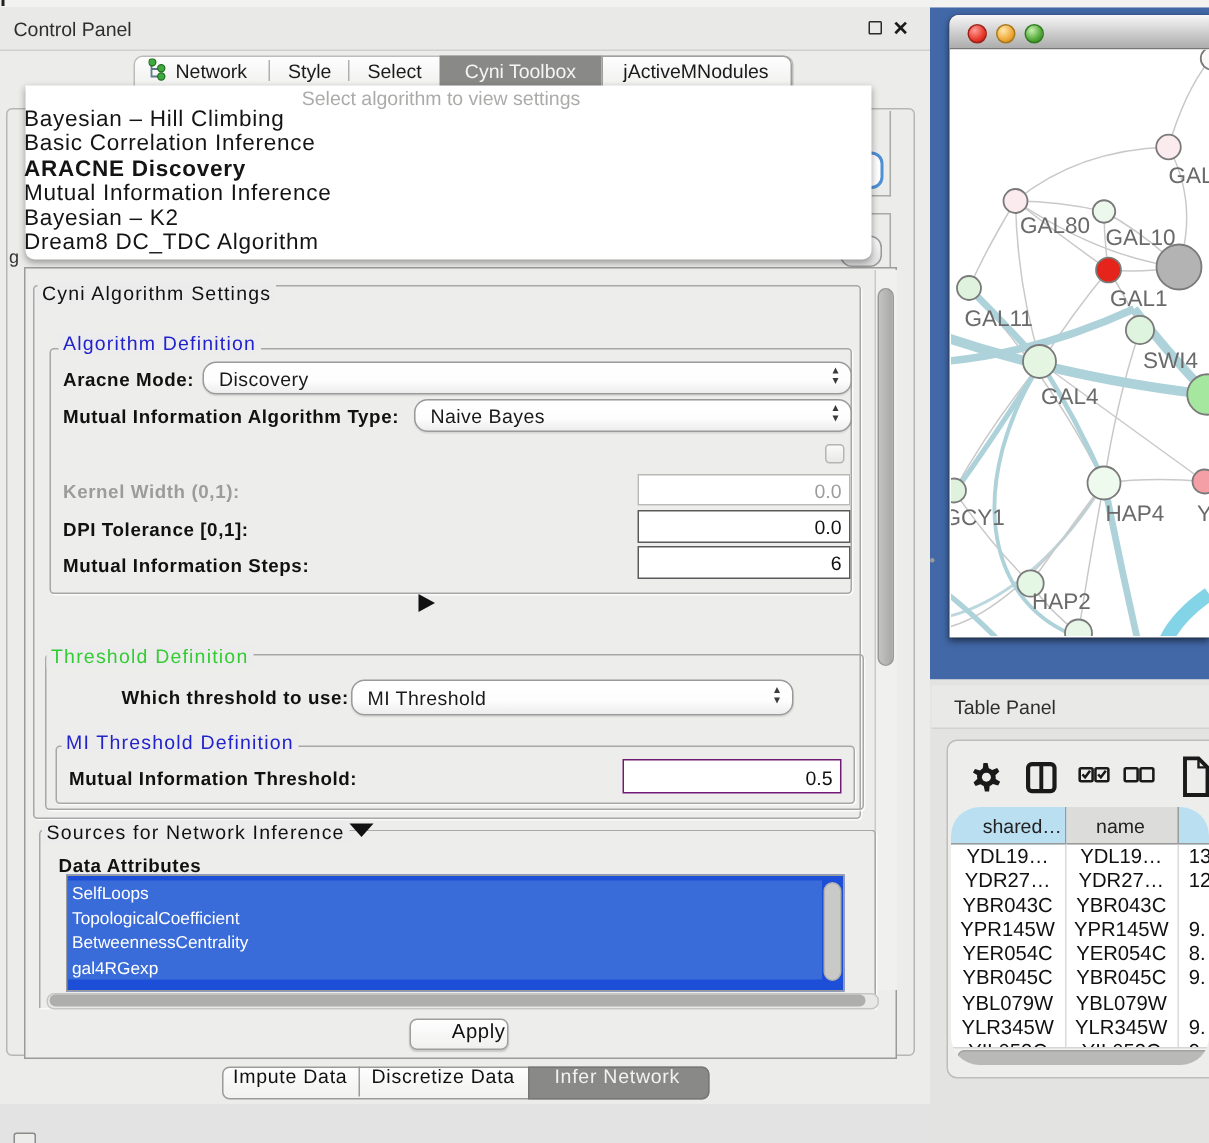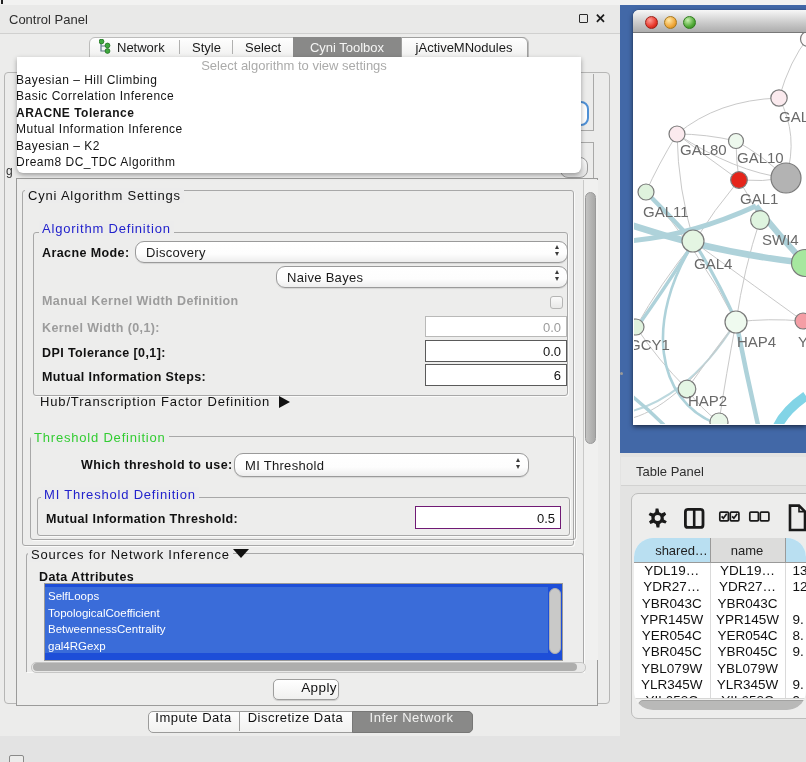--- a/index.html
+++ b/index.html
@@ -47,47 +47,46 @@
 
     <div class="lbl" style="position:absolute;left:42px;top:241px;">Aracne Mode:</div>
     <div class="combo" style="left:135px;top:236px;width:431px;height:20px;">
       <div class="ctext">Discovery</div>
       <div class="updn" style="top:3px;">
           <div class="u"></div>
           <div class="d"></div>
         </div>
     </div>
 
+    <div class="lbl" style="position:absolute;left:42px;top:266px;">Mutual Information Algorithm Type:</div>
     <div class="combo" style="left:276px;top:261px;width:290px;height:20px;">
       <div class="ctext">Naive Bayes</div>
       <div class="updn" style="top:3px;">
           <div class="u"></div>
           <div class="d"></div>
         </div>
     </div>
 
-    <div class="lbl dis" style="position:absolute;left:42px;top:289px;">Manual Kernel Width Definition</div>
     <div class="abs" style="left:550px;top:291px;width:11px;height:11px;border:1px solid #b5b5b4;border-radius:3px;background:linear-gradient(#fafafa,#e8e8e7);"></div>
 
     <div class="lbl dis" style="position:absolute;left:42px;top:316px;">Kernel Width (0,1):</div>
     <div class="inp" style="left:425px;top:311px;width:140px;height:19px;border:1px solid #b9b9b8;">
         <span style="color:#9c9c9c;">0.0</span>
       </div>
 
     <div class="lbl" style="position:absolute;left:42px;top:341px;">DPI Tolerance [0,1]:</div>
     <div class="inp" style="left:425px;top:335px;width:140px;height:20px;border:1px solid #5a5a5a;">
         <span style="color:#111;">0.0</span>
       </div>
 
     <div class="lbl" style="position:absolute;left:42px;top:365px;">Mutual Information Steps:</div>
     <div class="inp" style="left:425px;top:359px;width:140px;height:20px;border:1px solid #5a5a5a;">
         <span style="color:#111;">6</span>
       </div>
 
-    <div class="abs" style="left:40px;top:389px;font-size:13px;letter-spacing:0.85px;color:#111;white-space:nowrap;">Hub/Transcription Factor Definition</div>
     <div class="abs" style="left:279px;top:391px;width:0;height:0;border-top:6.5px solid transparent;border-bottom:6.5px solid transparent;border-left:11px solid #111;"></div>
 
     <div class="gbox" style="left:30px;top:431px;width:544px;height:102px;"></div>
     <div class="gtitle" style="left:31px;top:425px;color:#33cc33;">Threshold Definition</div>
 
     <div class="lbl" style="position:absolute;left:81px;top:453px;">Which threshold to use:</div>
     <div class="combo" style="left:234px;top:448px;width:293px;height:22px;">
       <div class="ctext" style="top:4px;">MI Threshold</div>
       <div class="updn" style="top:4px;">
           <div class="u"></div>
@@ -150,21 +149,21 @@
   <div class="abs" style="left:560px;top:157px;width:26px;height:19px;border:1px solid #9a9a9a;border-radius:8px;background:linear-gradient(#fcfcfc,#dedede);"></div>
   <div class="abs" style="left:581px;top:130px;width:13px;height:1px;background:#a9a9a8;"></div>
   <div class="abs" style="left:581px;top:142px;width:13px;height:1px;background:#a9a9a8;"></div>
   <div class="abs" style="left:593px;top:74px;width:1px;height:57px;background:#a9a9a8;"></div>
   <div class="abs" style="left:593px;top:142px;width:1px;height:36px;background:#a9a9a8;"></div>
 
   <div class="abs" style="left:6px;top:164px;font-size:12px;color:#333;">g</div>
 
   <div class="abs" style="left:17px;top:57px;width:564px;height:116px;background:#fff;border-radius:0 0 6px 6px;box-shadow:0 2px 5px rgba(0,0,0,.35);"></div>
   <div class="abs" style="left:17px;top:58px;width:554px;text-align:center;font-size:13px;color:#ababaa;">Select algorithm to view settings</div>
-  <div class="abs" style="left:16px;top:72px;font-size:12px;letter-spacing:0.5px;color:#141414;line-height:16.4px;">Bayesian – Hill Climbing<br>Basic Correlation Inference<br><b>ARACNE Tolerance</b><br>Mutual Information Inference<br>Bayesian – K2<br>Dream8 DC_TDC Algorithm</div>
+  <div class="abs" style="left:16px;top:72px;font-size:15px;letter-spacing:0.5px;color:#141414;line-height:16.4px;">Bayesian – Hill Climbing<br>Basic Correlation Inference<br><b>ARACNE Discovery</b><br>Mutual Information Inference<br>Bayesian – K2<br>Dream8 DC_TDC Algorithm</div>
 
   <div class="abs" style="left:9px;top:755px;width:13px;height:10px;border:1px solid #8a8a89;background:#ececeb;border-radius:2px;"></div>
 
   <div class="abs" style="left:620px;top:5px;width:186px;height:448px;background:#4268a7;"></div>
 
   <div class="abs" style="left:633px;top:10px;width:173px;height:415px;background:#fff;border-radius:6px 0 0 0;box-shadow:0 2px 5px rgba(0,0,0,.55), 0 0 1px rgba(0,0,0,.4);">
     <div class="abs" style="left:0;top:0;width:173px;height:22px;background:linear-gradient(#f7f7f7,#c9c9c9 60%,#adadad);border-bottom:1px solid #787878;border-radius:6px 0 0 0;"></div>
     <div class="abs" style="left:644px;top:15px;"></div>
   </div>
 

